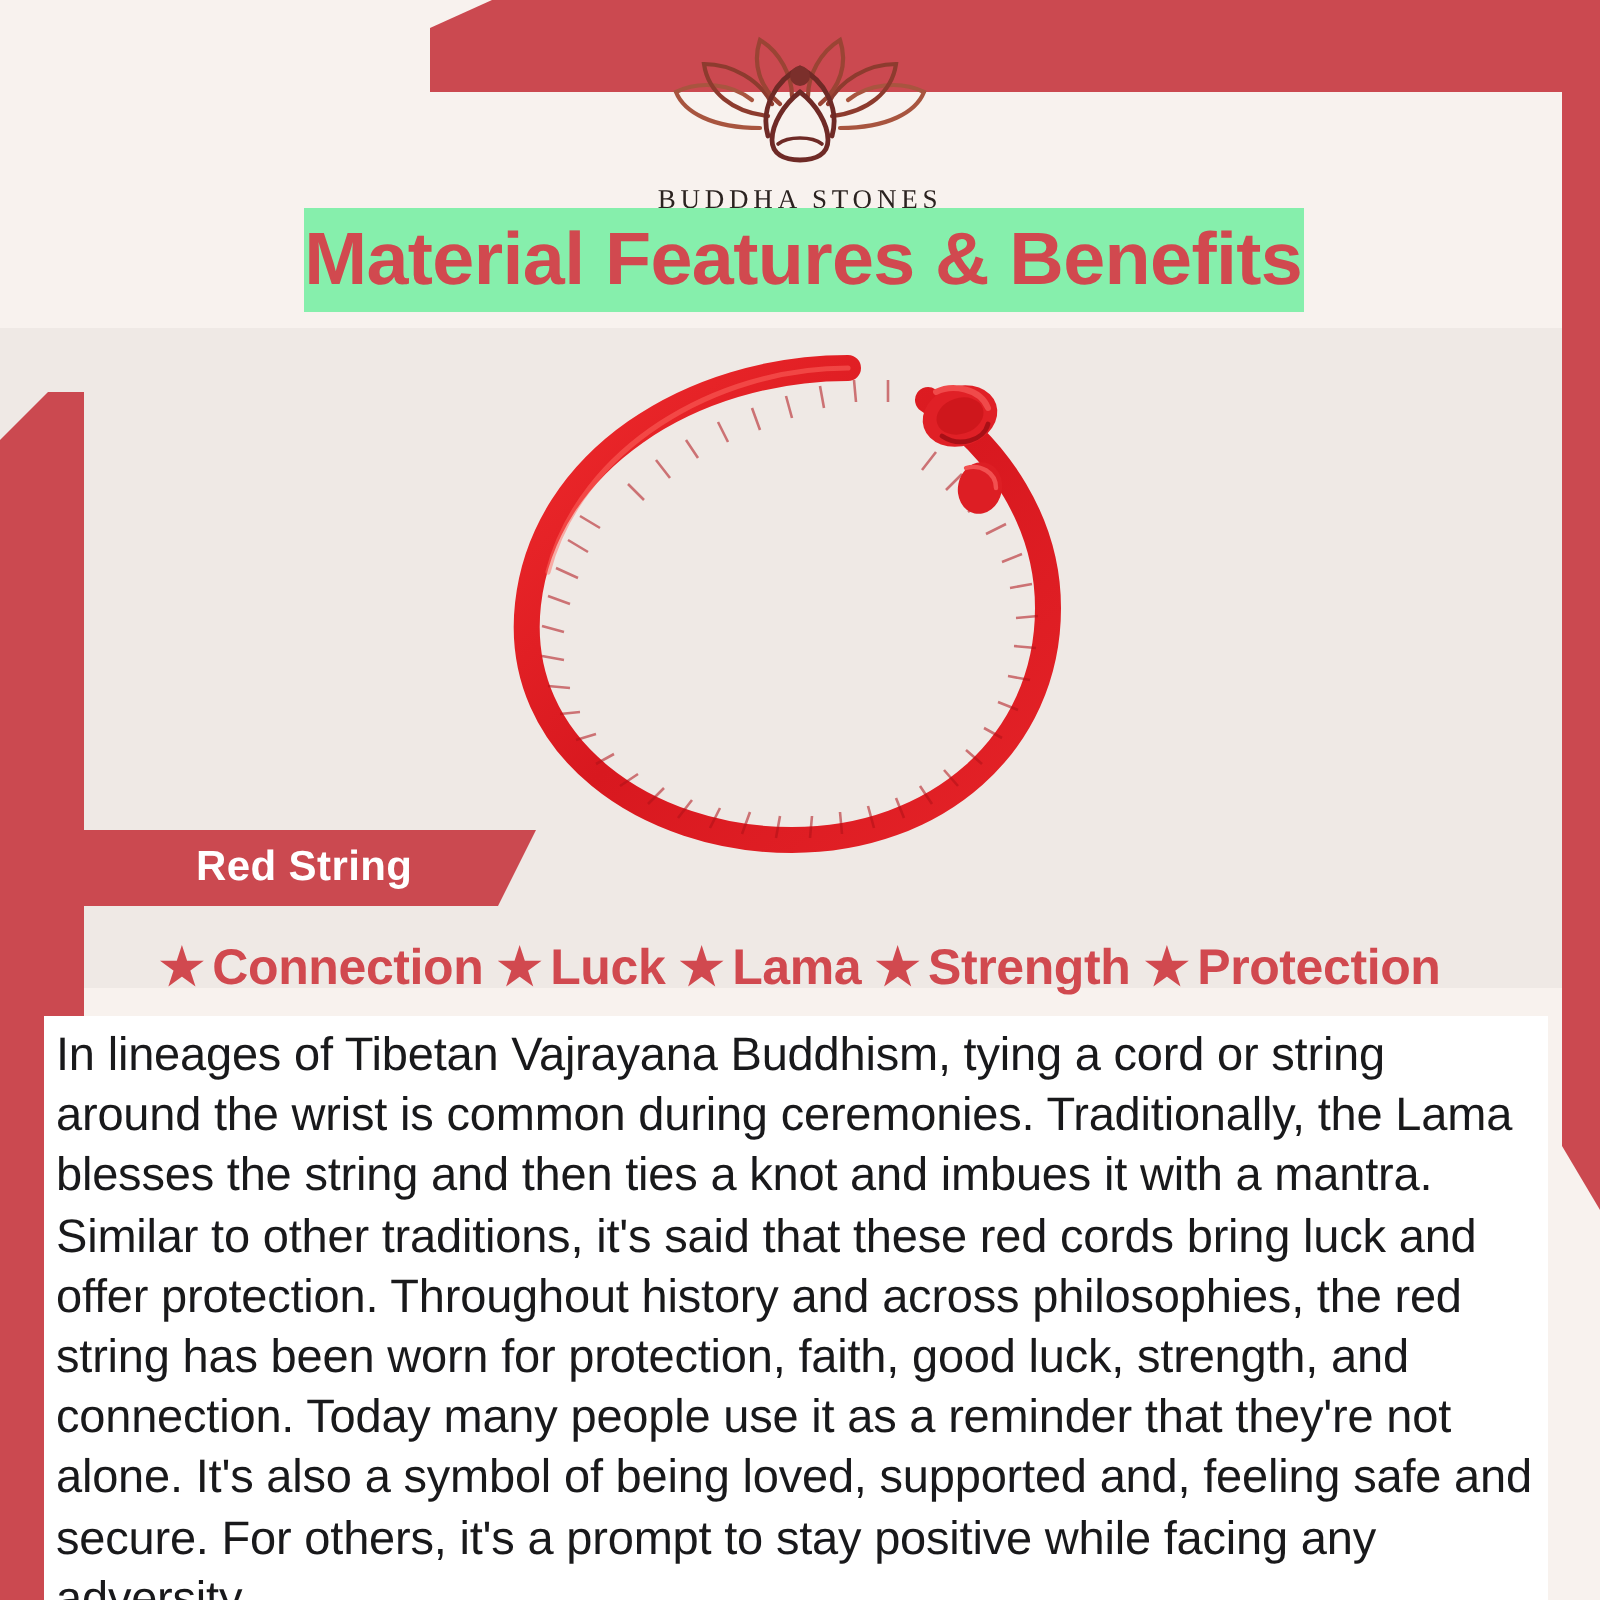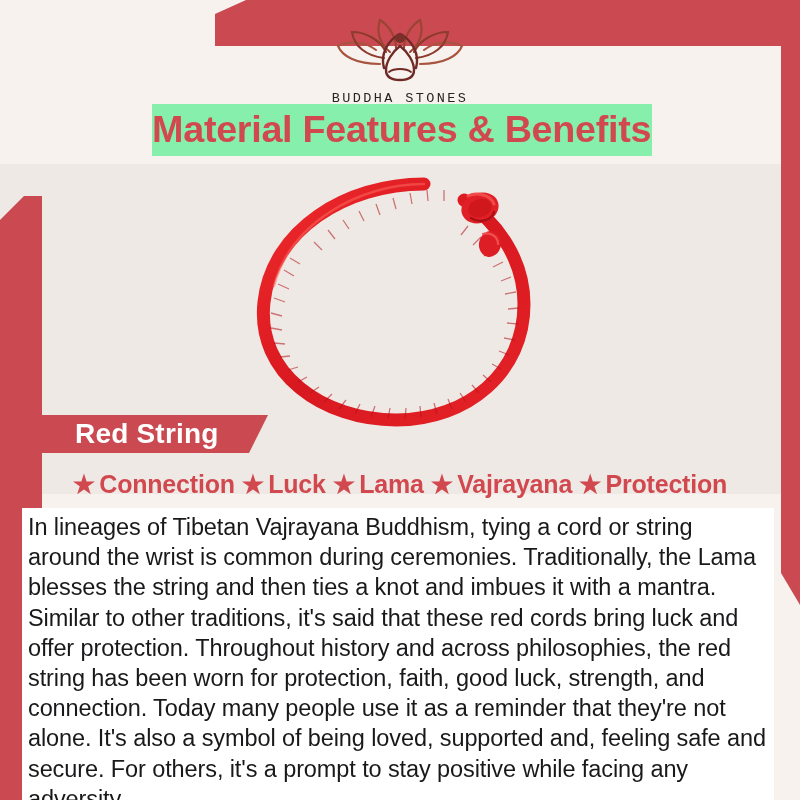--- a/index.html
+++ b/index.html
@@ -40,21 +40,21 @@
   }
 
   
   .logo-wrap{
     position:absolute;top:12px;left:0;width:800px;
     display:flex;flex-direction:column;align-items:center;
   }
   .logo-mark{display:block;}
   .logo-text{
     margin-top:3px;
-    font-family:Liberation Mono, monospace;
+    font-family:Liberation Serif, serif;
     font-size:13.5px;letter-spacing:2.4px;color:#2b2320;font-weight:400;
   }
 
   
   .title-plate{
     position:absolute;left:152px;top:104px;width:500px;height:52px;
     background:#86efac;
     display:flex;align-items:center;justify-content:center;
   }
   .title-text{
@@ -71,21 +71,21 @@
   .product svg{display:block;}
 
   
   .banner{
     position:absolute;left:20px;top:415px;width:248px;height:38px;
     background:#cb4950;
     clip-path:polygon(0 0,248px 0,229px 38px,0 38px);
     display:flex;align-items:center;
   }
   .banner-label{
-    margin-left:55px;color:#ffffff;font-weight:bold;font-size:28px;
+    margin-left:78px;color:#ffffff;font-weight:bold;font-size:21px;
     font-family:"Liberation Sans Narrow","Liberation Sans",sans-serif;
     letter-spacing:0.2px;
   }
 
   
   .features{
     position:absolute;left:28px;top:464px;width:744px;height:40px;
     display:flex;align-items:center;justify-content:center;gap:7px;
   }
   .feature{
@@ -206,21 +206,21 @@
     <span class="feature">
       <span class="star">★</span>
       <span class="flabel">Luck</span>
     </span>
     <span class="feature">
       <span class="star">★</span>
       <span class="flabel">Lama</span>
     </span>
     <span class="feature">
       <span class="star">★</span>
-      <span class="flabel">Vajrayana</span>
+      <span class="flabel">Strength</span>
     </span>
     <span class="feature">
       <span class="star">★</span>
       <span class="flabel">Protection</span>
     </span>
   </div>
 
   <div class="copy">
     <p>In lineages of Tibetan Vajrayana Buddhism, tying a cord or string around the wrist is common during ceremonies. Traditionally, the Lama blesses the string and then ties a knot and imbues it with a mantra. Similar to other traditions, it's said that these red cords bring luck and offer protection. Throughout history and across philosophies, the red string has been worn for protection, faith, good luck, strength, and connection. Today many people use it as a reminder that they're not alone. It's also a symbol of being loved, supported and, feeling safe and secure. For others, it's a prompt to stay positive while facing any adversity.</p>
   </div>

